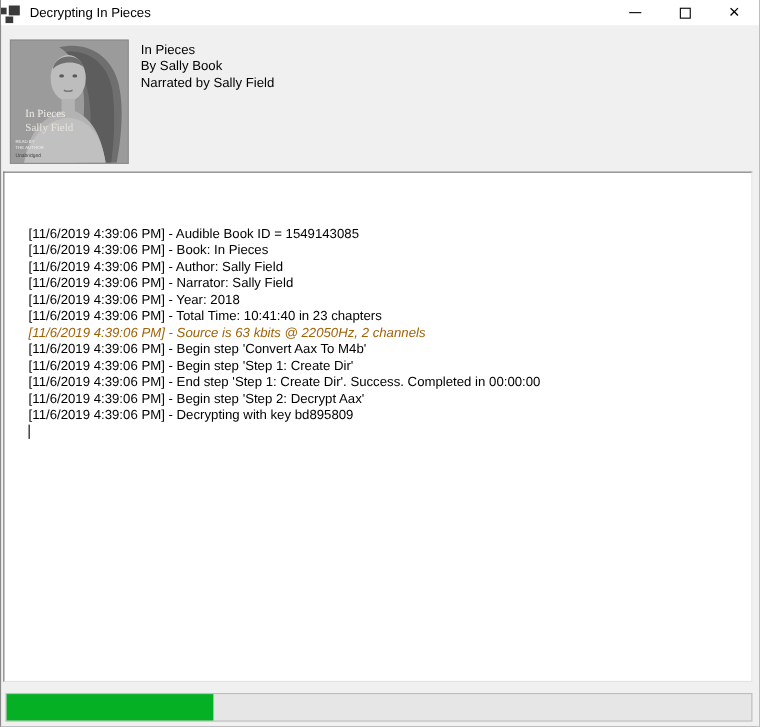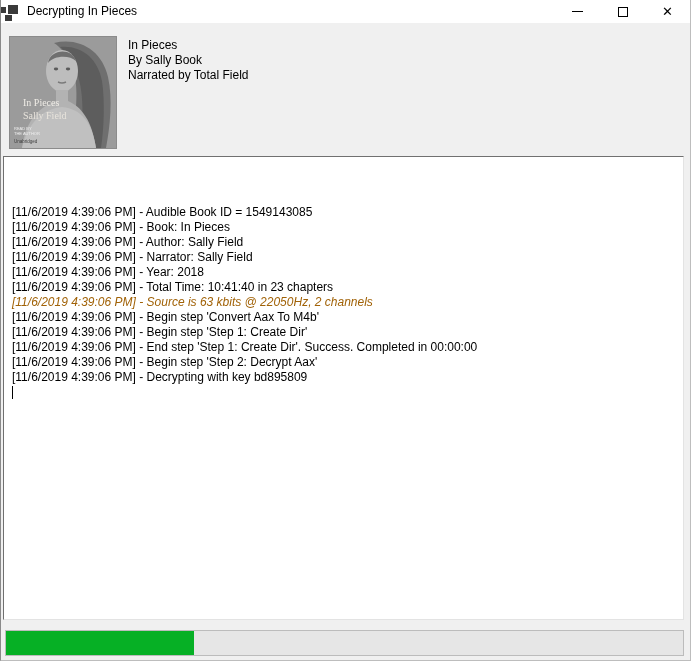--- a/index.html
+++ b/index.html
@@ -45,21 +45,21 @@
     position:absolute; left:127px; top:38px;
     font-size:12px; line-height:15px; color:#000;
   }
 
   
   .log {
     position:absolute; left:2px; top:156px; width:681px; height:464px;
     background:#ffffff;
     border-top:1px solid #707070; border-left:1px solid #707070;
     border-right:1px solid #e3e3e3; border-bottom:1px solid #e3e3e3;
-    padding:3px 8px; overflow:hidden;
+    padding:3px 22px; overflow:hidden;
     font-family:"Liberation Sans", sans-serif;
     font-size:12px; line-height:15px; color:#000;
     white-space:pre; cursor:text;
   }
   .log-line { height:15px; }
   .log-line.error { color:#a16207;font-style:italic; }
   .caret { width:1px; height:13px; background:#000; margin-top:1px; }
 
   
   .progressbar {
@@ -114,21 +114,21 @@
 
       <text x="4" y="93" font-family="Liberation Sans, sans-serif" font-size="4" fill="#f0f0f0">READ BY</text>
       <text x="4" y="98" font-family="Liberation Sans, sans-serif" font-size="4" fill="#f0f0f0">THE AUTHOR</text>
       <text x="4" y="106" font-family="Liberation Sans, sans-serif" font-size="4.5" fill="#3d3d3d">Unabridged</text>
     </svg>
   </div>
 
   <div class="book-info">
     <div>In Pieces</div>
     <div>By Sally Book</div>
-    <div>Narrated by Total Field</div>
+    <div>Narrated by Sally Field</div>
   </div>
 
   <div class="log" id="log-box">
     
     <div class="log-line">[11/6/2019 4:39:06 PM] - Audible Book ID = 1549143085</div><div class="log-line">[11/6/2019 4:39:06 PM] - Book: In Pieces</div><div class="log-line">[11/6/2019 4:39:06 PM] - Author: Sally Field</div><div class="log-line">[11/6/2019 4:39:06 PM] - Narrator: Sally Field</div><div class="log-line">[11/6/2019 4:39:06 PM] - Year: 2018</div><div class="log-line">[11/6/2019 4:39:06 PM] - Total Time: 10:41:40 in 23 chapters</div><div class="log-line error">[11/6/2019 4:39:06 PM] - Source is 63 kbits @ 22050Hz, 2 channels</div><div class="log-line">[11/6/2019 4:39:06 PM] - Begin step 'Convert Aax To M4b'</div><div class="log-line">[11/6/2019 4:39:06 PM] - Begin step 'Step 1: Create Dir'</div><div class="log-line">[11/6/2019 4:39:06 PM] - End step 'Step 1: Create Dir'. Success. Completed in 00:00:00</div><div class="log-line">[11/6/2019 4:39:06 PM] - Begin step 'Step 2: Decrypt Aax'</div><div class="log-line">[11/6/2019 4:39:06 PM] - Decrypting with key bd895809</div><div class="caret" id="caret"></div>
   </div>
 
   <div class="progressbar">
     <div class="progress-fill" id="progress-fill" style="width: 27.8%; background: rgb(6, 176, 37);"></div>
   </div>

